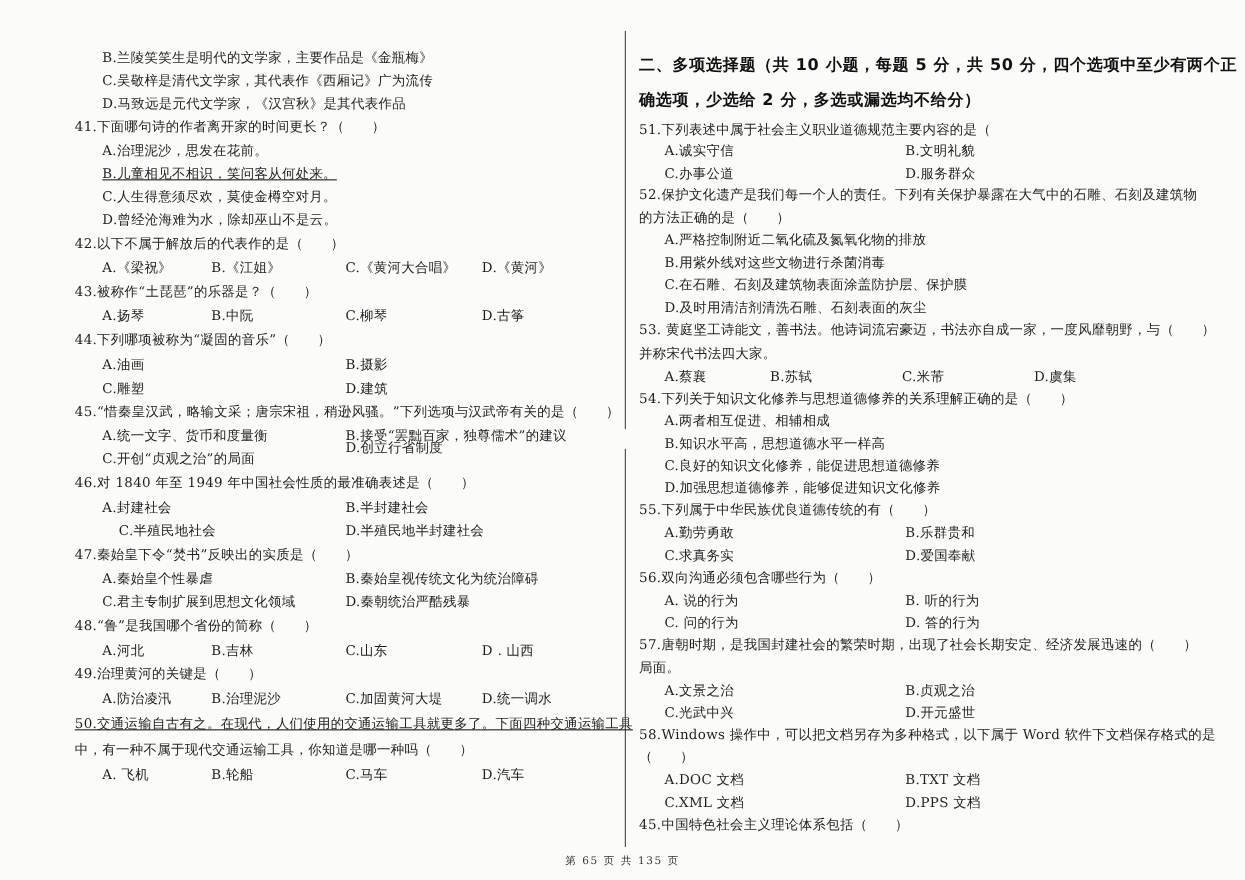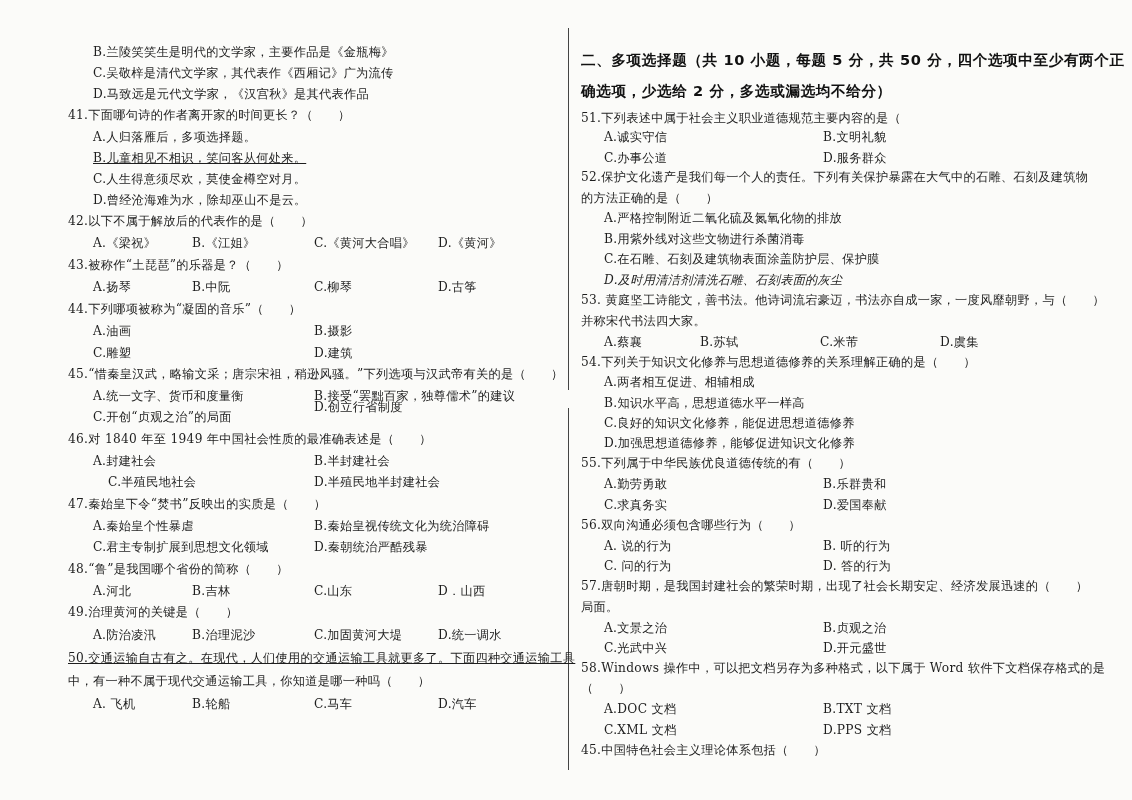--- a/index.html
+++ b/index.html
@@ -39,21 +39,21 @@
   <div class="divider" style="top:28px;height:362px;"></div>
   <div class="divider" style="top:408px;height:362px;"></div>
 
   <div class="col col-left">
 
     <div class="line" style="left:93px;top:44px;">B.兰陵笑笑生是明代的文学家，主要作品是《金瓶梅》</div>
     <div class="line" style="left:93px;top:65px;">C.吴敬梓是清代文学家，其代表作《西厢记》广为流传</div>
     <div class="line" style="left:93px;top:86px;">D.马致远是元代文学家，《汉宫秋》是其代表作品</div>
 
     <div class="line" style="left:68px;top:107px;">41.下面哪句诗的作者离开家的时间更长？（　　）</div>
-    <div class="line" style="left:93px;top:129px;">A.人归落雁后，多项选择题。</div>
+    <div class="line" style="left:93px;top:129px;">A.治理泥沙，思发在花前。</div>
     <div class="line" style="left:93px;top:150px;text-decoration:underline;">B.儿童相见不相识，笑问客从何处来。</div>
     <div class="line" style="left:93px;top:171px;">C.人生得意须尽欢，莫使金樽空对月。</div>
     <div class="line" style="left:93px;top:192px;">D.曾经沧海难为水，除却巫山不是云。</div>
 
     <div class="line" style="left:68px;top:213px;">42.以下不属于解放后的代表作的是（　　）</div>
     <div class="line" style="left:93px;top:235px;">A.《梁祝》</div>
     <div class="line" style="left:192px;top:235px;">B.《江姐》</div>
     <div class="line" style="left:314px;top:235px;">C.《黄河大合唱》</div>
     <div class="line" style="left:438px;top:235px;">D.《黄河》</div>
 
@@ -115,21 +115,21 @@
     <div class="line" style="left:604px;top:129px;">A.诚实守信</div>
     <div class="line" style="left:823px;top:129px;">B.文明礼貌</div>
     <div class="line" style="left:604px;top:150px;">C.办事公道</div>
     <div class="line" style="left:823px;top:150px;">D.服务群众</div>
 
     <div class="line" style="left:581px;top:169px;">52.保护文化遗产是我们每一个人的责任。下列有关保护暴露在大气中的石雕、石刻及建筑物</div>
     <div class="line" style="left:581px;top:190px;">的方法正确的是（　　）</div>
     <div class="line" style="left:604px;top:210px;">A.严格控制附近二氧化硫及氮氧化物的排放</div>
     <div class="line" style="left:604px;top:231px;">B.用紫外线对这些文物进行杀菌消毒</div>
     <div class="line" style="left:604px;top:251px;">C.在石雕、石刻及建筑物表面涂盖防护层、保护膜</div>
-    <div class="line" style="left:604px;top:272px;font-style:italic;">D.及时用清洁剂清洗石雕、石刻表面的灰尘</div>
+    <div class="line" style="left:604px;top:272px;">D.及时用清洁剂清洗石雕、石刻表面的灰尘</div>
 
     <div class="line" style="left:581px;top:292px;">53. 黄庭坚工诗能文，善书法。他诗词流宕豪迈，书法亦自成一家，一度风靡朝野，与（　　）</div>
     <div class="line" style="left:581px;top:313px;">并称宋代书法四大家。</div>
     <div class="line" style="left:604px;top:334px;">A.蔡襄</div>
     <div class="line" style="left:700px;top:334px;">B.苏轼</div>
     <div class="line" style="left:820px;top:334px;">C.米芾</div>
     <div class="line" style="left:940px;top:334px;">D.虞集</div>
 
     <div class="line" style="left:581px;top:354px;">54.下列关于知识文化修养与思想道德修养的关系理解正确的是（　　）</div>
     <div class="line" style="left:604px;top:374px;">A.两者相互促进、相辅相成</div>
@@ -159,13 +159,14 @@
     <div class="line" style="left:581px;top:660px;">58.Windows 操作中，可以把文档另存为多种格式，以下属于 Word 软件下文档保存格式的是</div>
     <div class="line" style="left:581px;top:680px;">（　　）</div>
     <div class="line" style="left:604px;top:701px;">A.DOC 文档</div>
     <div class="line" style="left:823px;top:701px;">B.TXT 文档</div>
     <div class="line" style="left:604px;top:722px;">C.XML 文档</div>
     <div class="line" style="left:823px;top:722px;">D.PPS 文档</div>
 
     <div class="line" style="left:581px;top:742px;">45.中国特色社会主义理论体系包括（　　）</div>
   </div>
 
+  <div class="footer">第 65 页 共 135 页</div>
 </div>
 
 </body></html>

